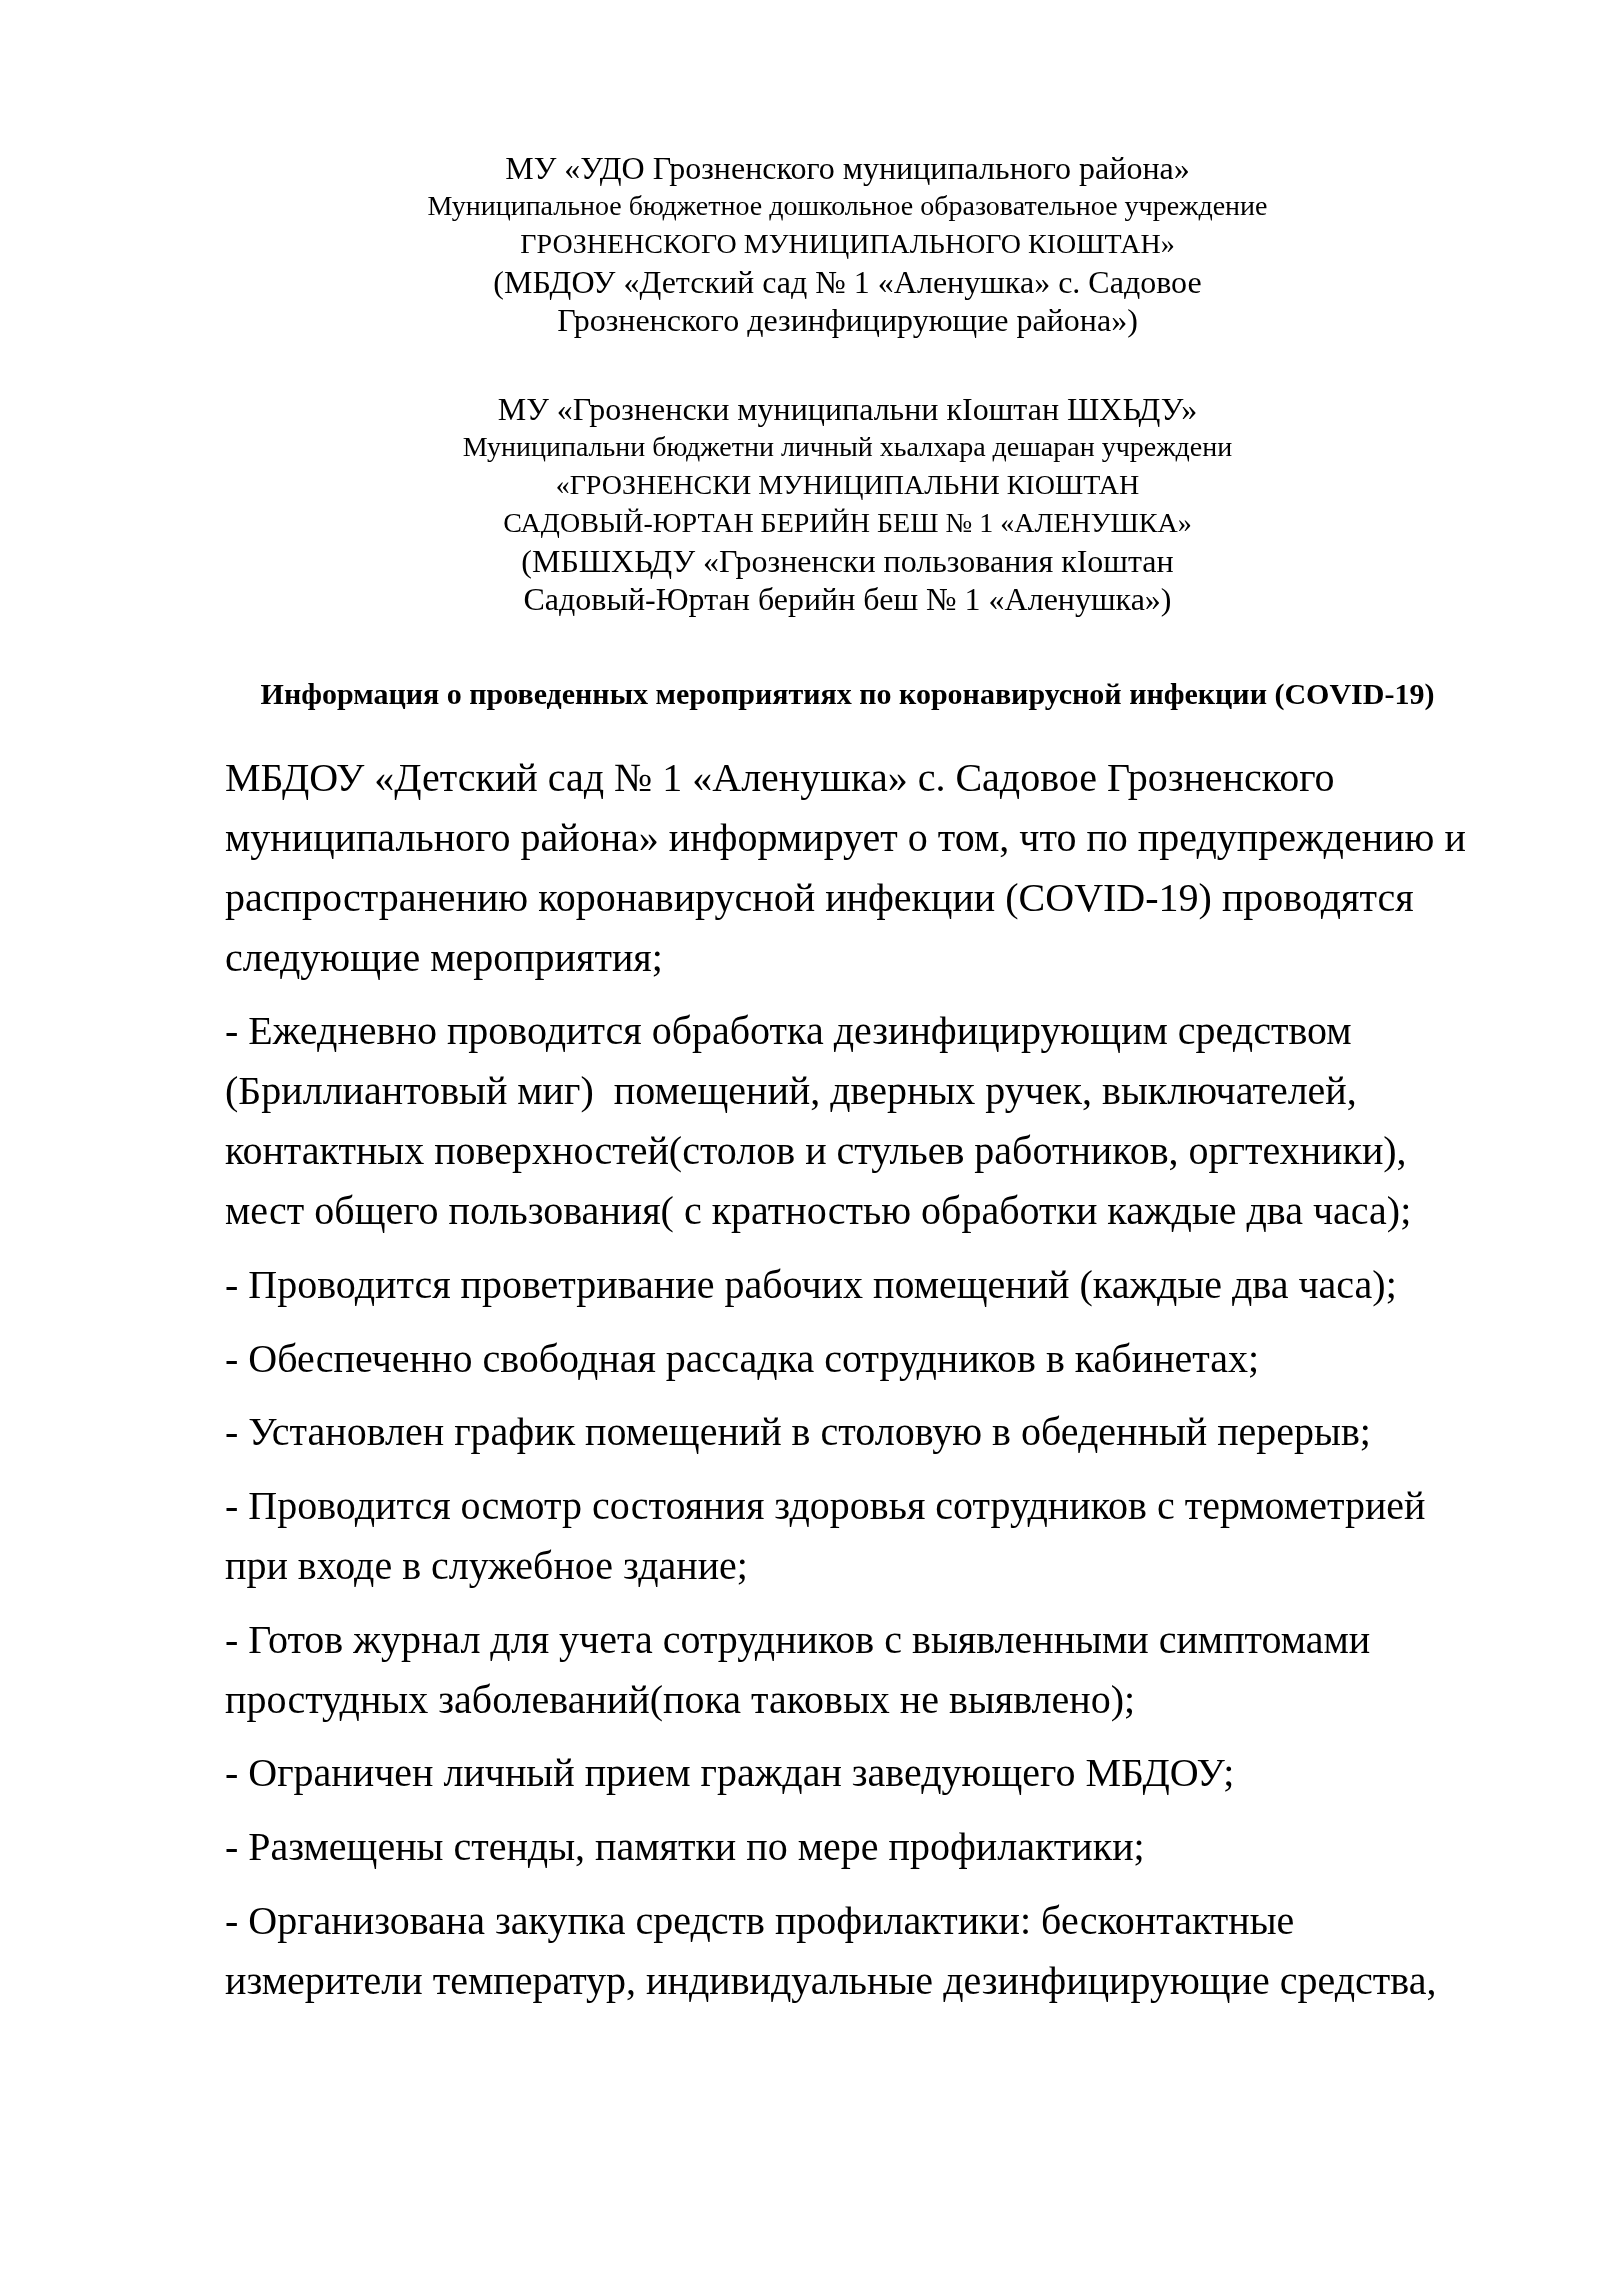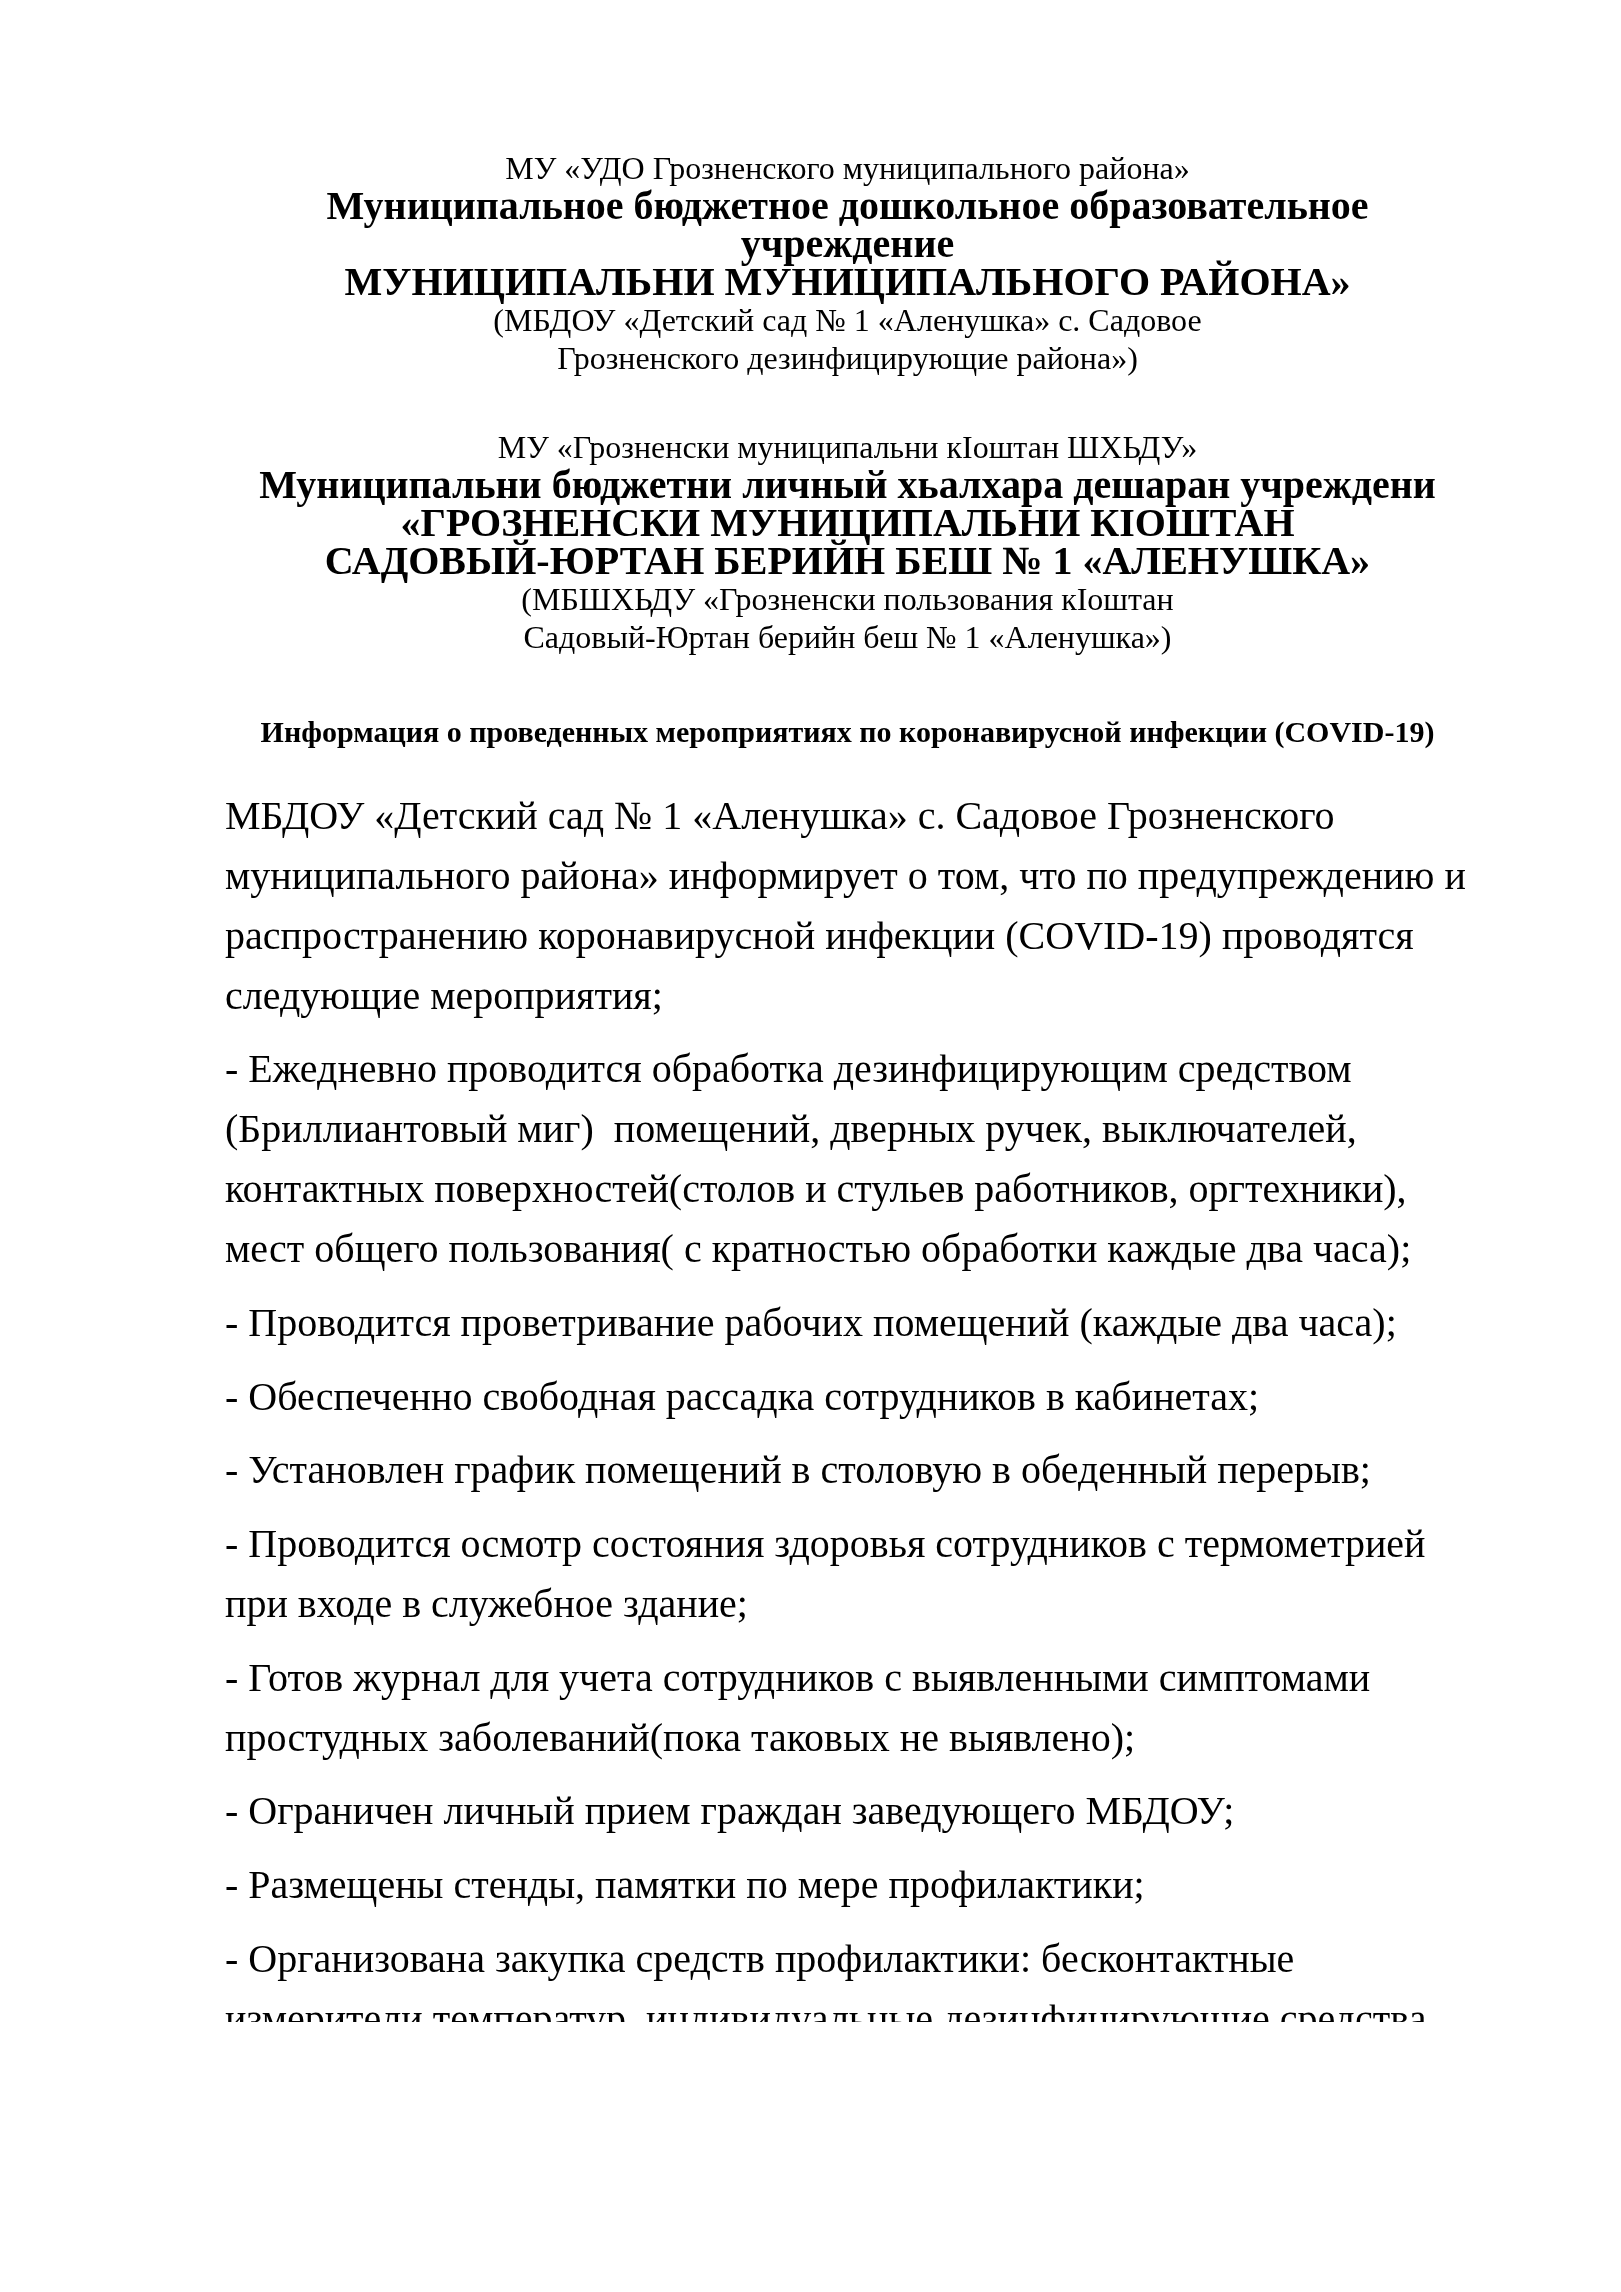--- a/index.html
+++ b/index.html
@@ -22,22 +22,22 @@
   .hdr {
     text-align: center;
   }
   .hdr p {
     margin: 0;
     font-size: 32px;
     line-height: 38px;
     font-weight: 400;
   }
   .hdr p.b {
-    font-weight: 700;
-    font-size: 40px;
+    font-weight: 400;
+    font-size: 28px;
   }
   .hdr-2 {
     margin-top: 51px;
   }
   .doc-title {
     margin: 43px 0 0 0;
     text-align: center;
     font-size: 30px;
     line-height: 65px;
     font-weight: 700;
@@ -55,21 +55,21 @@
   }
 </style>
 </head>
 <body>
 
 <div class="page">
 
   <header class="hdr">
     <p>МУ «УДО Грозненского муниципального района»</p>
     <p class="b">Муниципальное бюджетное дошкольное образовательное учреждение</p>
-    <p class="b">МУНИЦИПАЛЬНИ МУНИЦИПАЛЬНОГО РАЙОНА»</p>
+    <p class="b">ГРОЗНЕНСКОГО МУНИЦИПАЛЬНОГО КIОШТАН»</p>
     <p>(МБДОУ «Детский сад № 1 «Аленушка» с. Садовое</p>
     <p>Грозненского дезинфицирующие района»)</p>
   </header>
 
   <header class="hdr hdr-2">
     <p>МУ «Грозненски муниципальни кIоштан ШХЬДУ»</p>
     <p class="b">Муниципальни бюджетни личный хьалхара дешаран учреждени</p>
     <p class="b">«ГРОЗНЕНСКИ МУНИЦИПАЛЬНИ КIОШТАН</p>
     <p class="b">САДОВЫЙ-ЮРТАН БЕРИЙН БЕШ № 1 «АЛЕНУШКА»</p>
     <p>(МБШХЬДУ «Грозненски пользования кIоштан</p>

